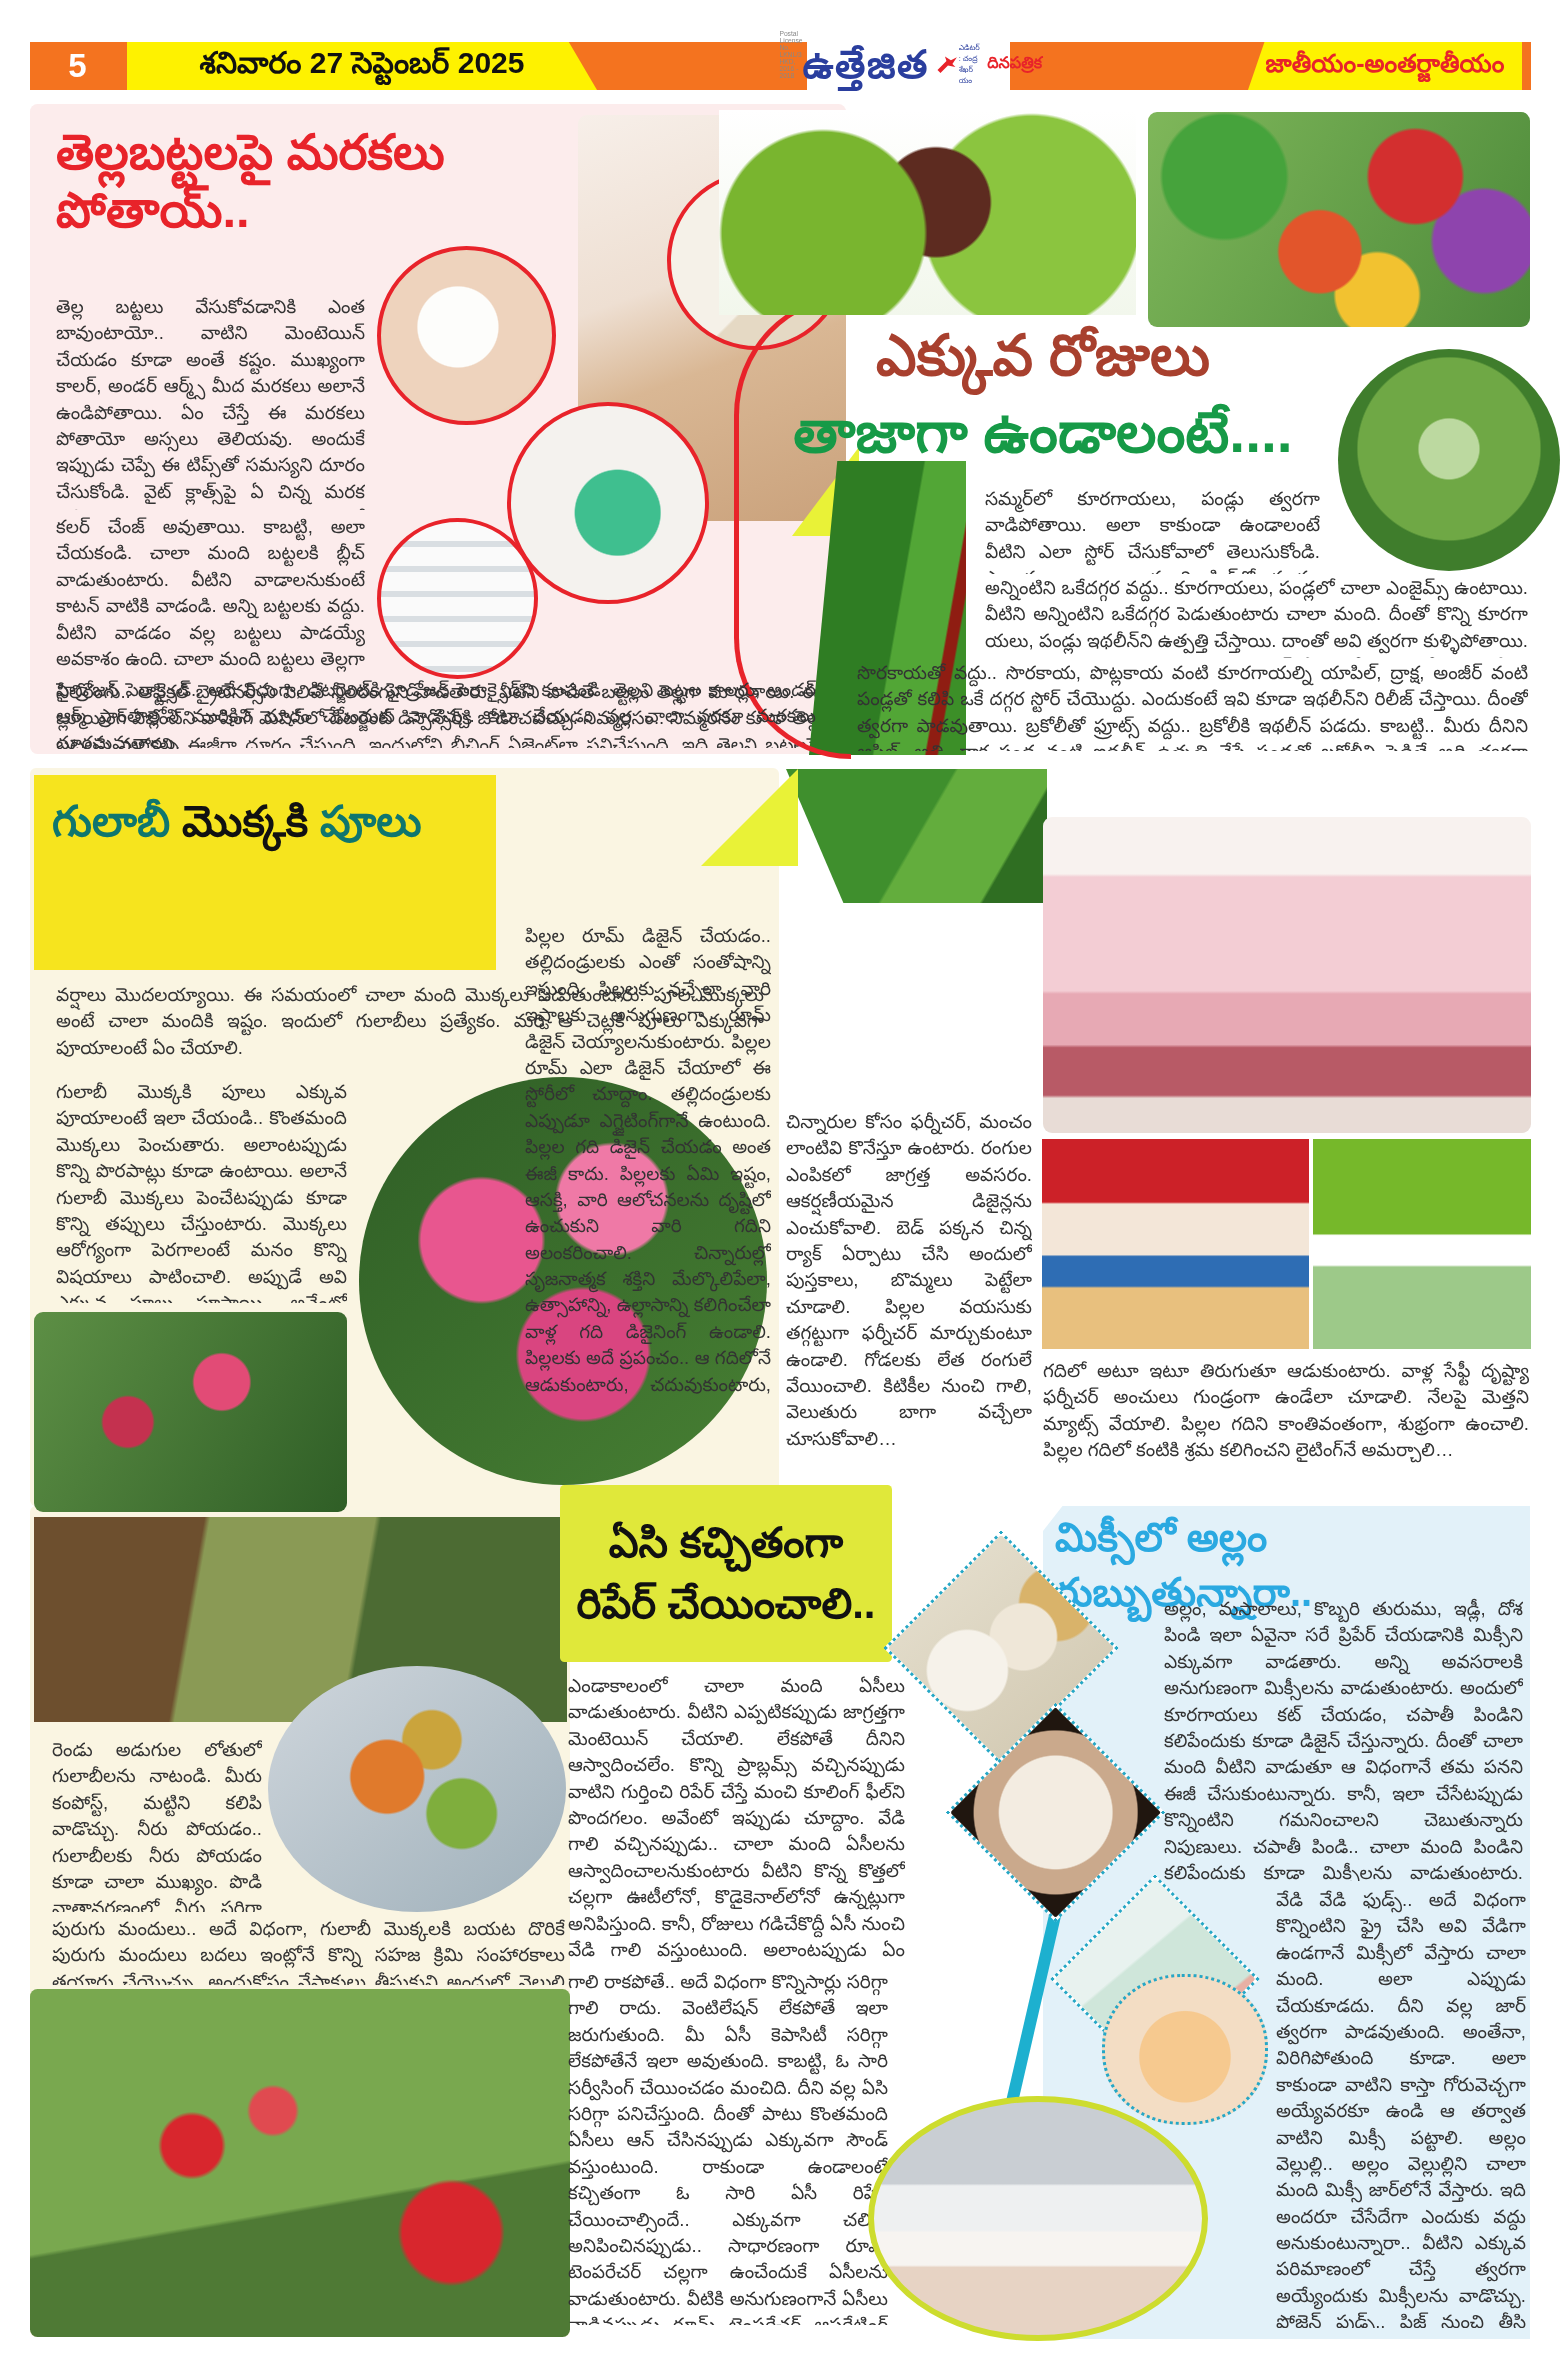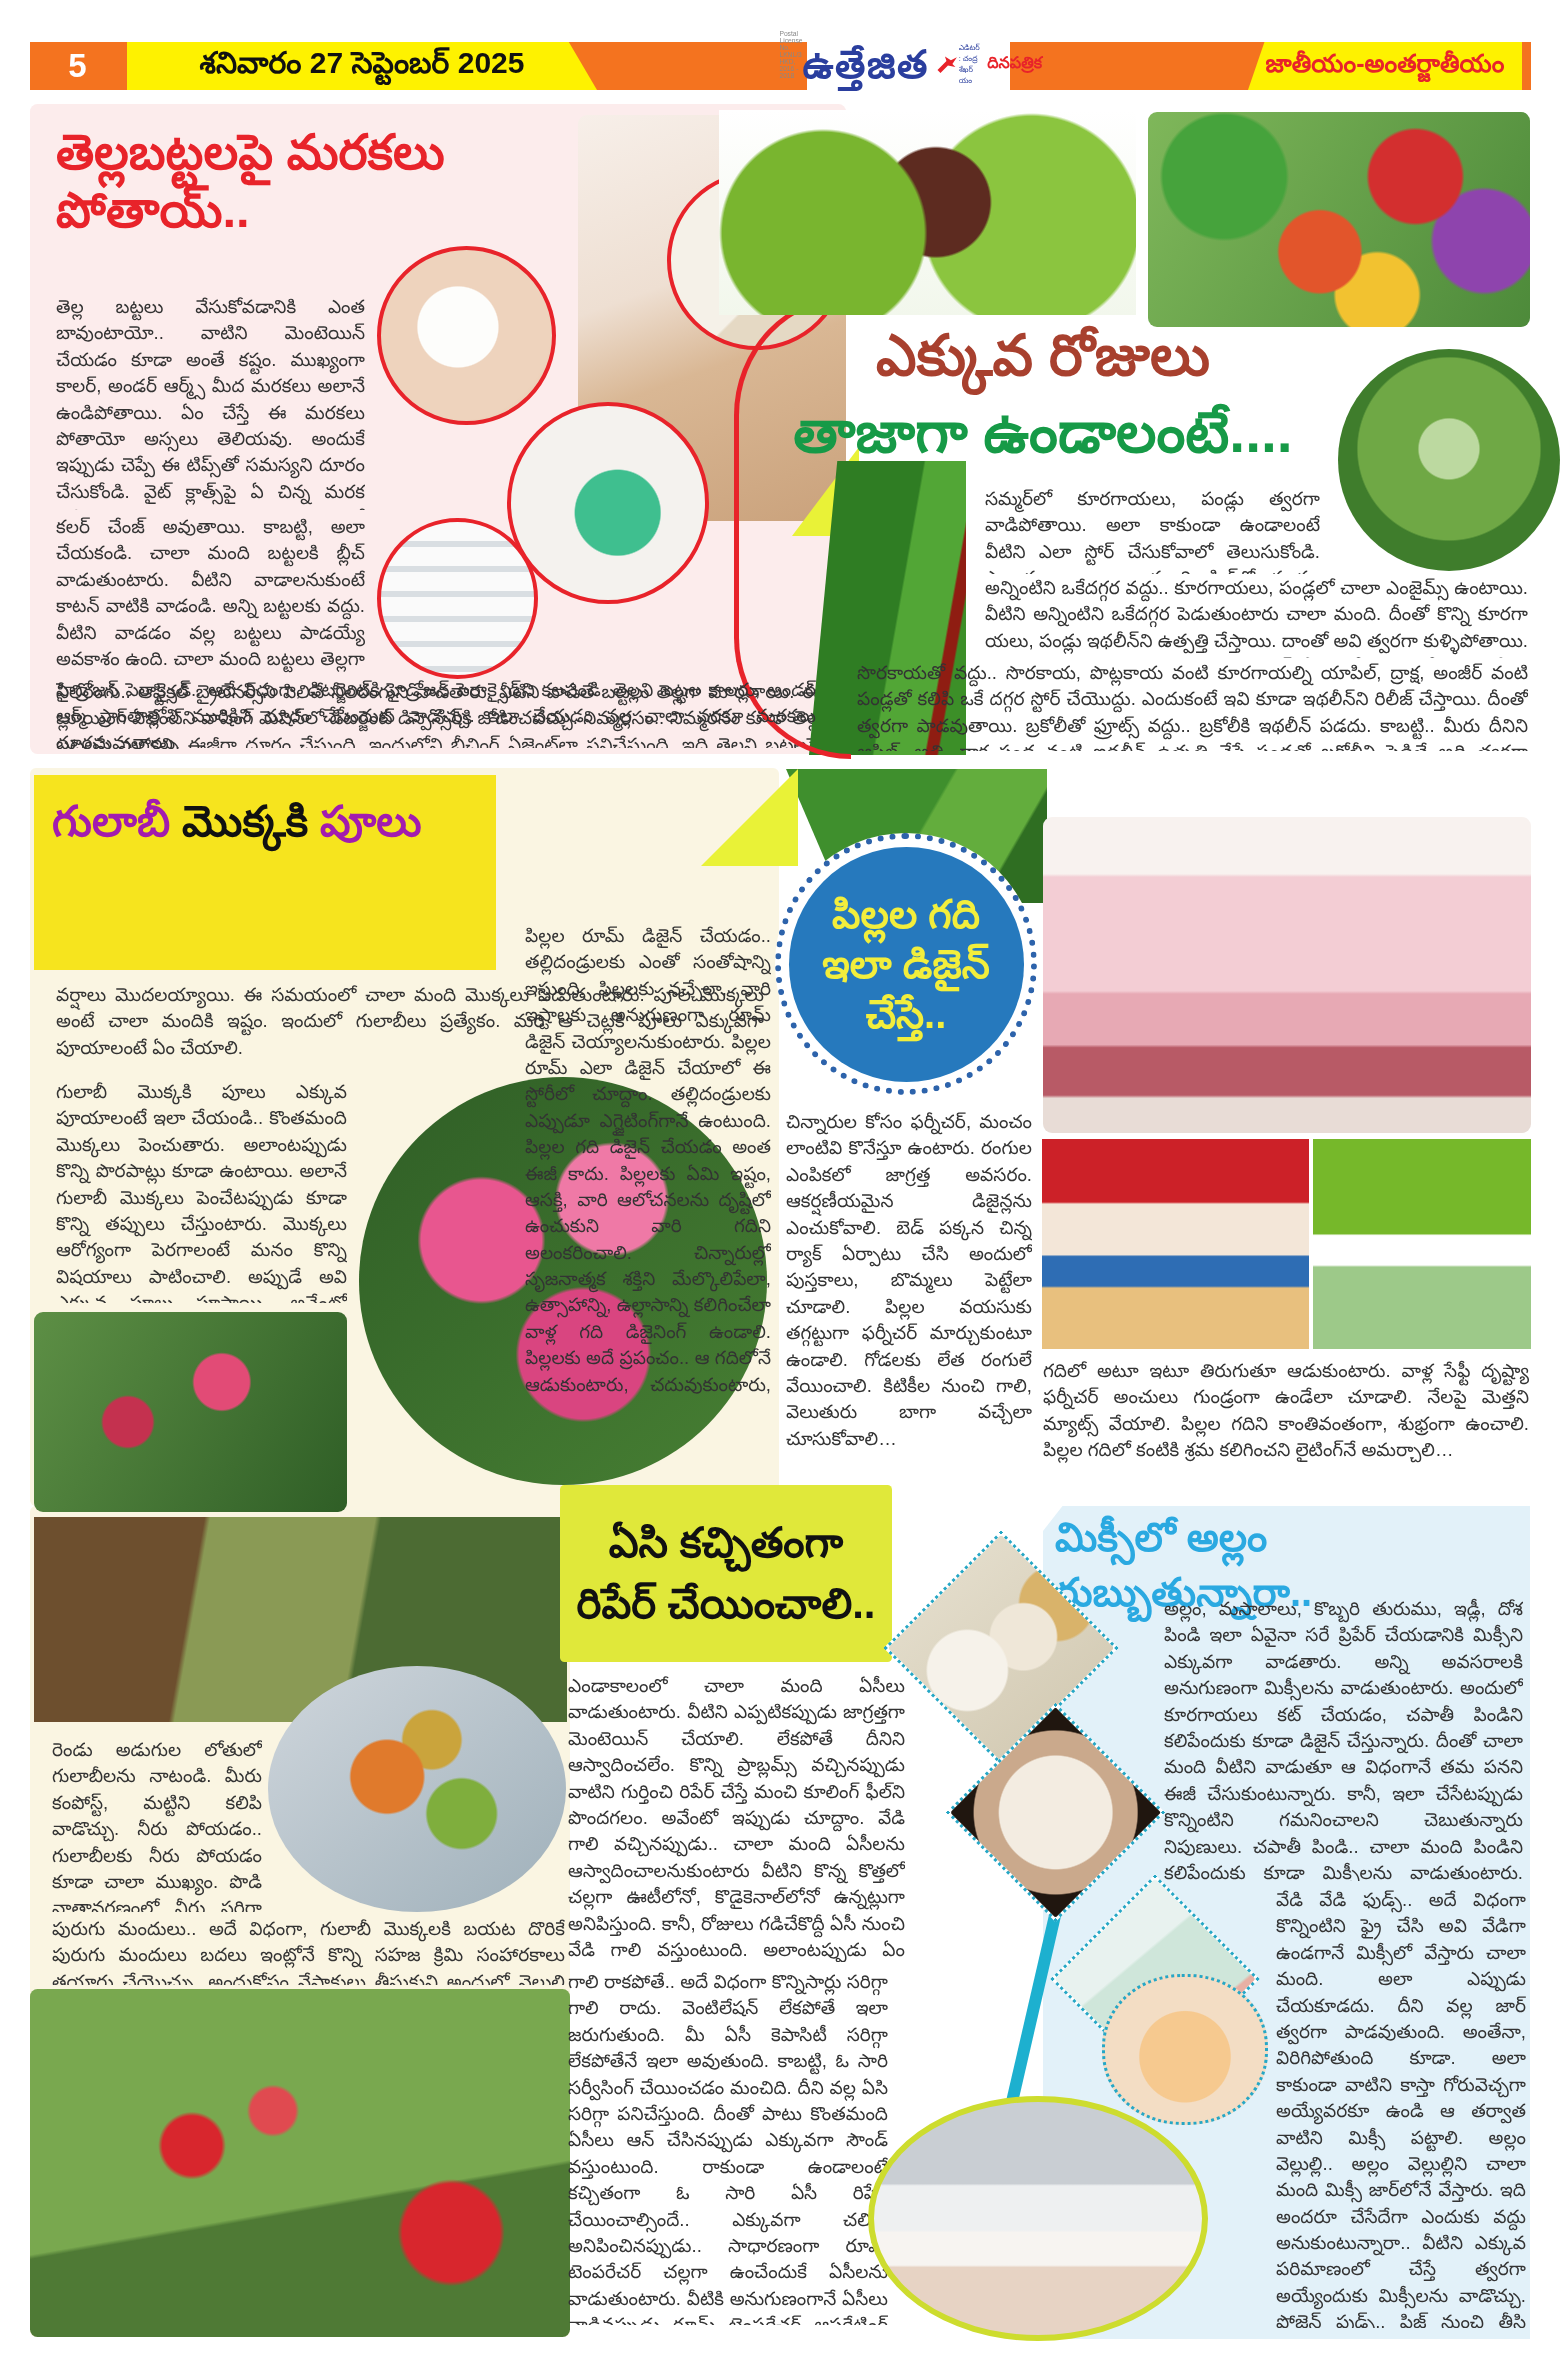--- a/index.html
+++ b/index.html
@@ -34,21 +34,21 @@
               font-weight:bold;font-size:43px;line-height:1.55;color:#111;}
   .greenbox{left:560px;top:1485px;width:332px;height:177px;background:#e0e83a;border-radius:4.5px;
             display:flex;flex-direction:column;align-items:center;justify-content:center;
             font-size:42px;font-weight:bold;color:#111;line-height:1.45;}
   
   .h-stains{left:56px;top:123px;width:492px;font-size:49px;font-weight:bold;color:#e8232a;line-height:1.2;}
   .h-fresh{left:760px;top:317px;width:566px;text-align:center;font-weight:bold;line-height:1.35;z-index:4;}
   .h-fresh .l1{font-size:57px;color:#a8402e;}
   .h-fresh .l2{font-size:57px;color:#169a47;}
   .h-mixer{left:1055px;top:1515px;width:470px;font-size:40px;font-weight:bold;color:#2aa9e1;z-index:4;}
-  .red1{color:#a21caf;}
+  .red1{color:#0f766e;}
   
   .kids-badge{left:775px;top:833px;width:262px;height:262px;border-radius:50%;
               border:6.7px dotted #2d63ab;padding:7.5px;box-sizing:border-box;z-index:5;background:#fff;}
   .kids-badge-in{width:100%;height:100%;border-radius:50%;background:#2679bd;display:flex;flex-direction:column;
                  align-items:center;justify-content:center;font-size:40px;font-weight:bold;color:#f2ee3c;line-height:1.25;}
   
   .ph{background:#ddd;overflow:hidden;}
   .round{border-radius:50%;}
   .r12{border-radius:9px;}
   .redring{border:4.5px solid #e8232a;}
@@ -168,27 +168,20 @@
   <div class="abs txt" style="left:56px;top:1079px;width:291px;height:224px;">గులాబీ మొక్కకి పూలు ఎక్కువ పూయాలంటే ఇలా చేయండి.. కొంతమంది మొక్కలు పెంచుతారు. అలాంటప్పుడు కొన్ని పొరపాట్లు కూడా ఉంటాయి. అలానే గులాబీ మొక్కలు పెంచేటప్పుడు కూడా కొన్ని తప్పులు చేస్తుంటారు. మొక్కలు ఆరోగ్యంగా పెరగాలంటే మనం కొన్ని విషయాలు పాటించాలి. అప్పుడే అవి ఎక్కువ పూలు పూస్తాయి. అవేంటో ఇప్పుడు చూద్దాం. కొనేటప్పుడు.. మీరు గులాబీ మొక్కను కొనేటప్పుడు ఆల్రెడీ పూలు ఉంటే వాటిని తీసి వేయండి. అప్పుడే కొమ్మలు మాత్రమే పెరుగుతాయి. గులాబీ మొగ్గలు వస్తాయి. కాబట్టి, కొనేటప్పుడు ఏమైనా పూలు వుంటే తీసేయండి. ఎక్కడ నాటాలి.. గులాబీ మొక్కల్లో చాలా రకాలు ఉన్నాయి. కాబట్టి, మనం ఏది కొంటున్నామో కూడా తెలుసుకోవాలి. గులాబీలను వెలుతురు ఉన్న ప్రదేశంలో పెట్టాలి. రెగ్యులర్‌గా ఫైనస్ మార్చొద్దు. తర్వాత దీనికి మంచి కంపోస్ట్ ఉన్న మట్టిని వాడాలి. కనీసం</div>
   <div class="abs ph ph-prune r12" style="left:34px;top:1312px;width:313px;height:200px;"></div>
   <div class="abs ph ph-tools" style="left:34px;top:1517px;width:533px;height:205px;"></div>
   <div class="abs ph ph-compost" style="left:268px;top:1666px;width:298px;height:246px;border-radius:50%;z-index:2;"></div>
   <div class="abs txt" style="left:52px;top:1737px;width:210px;height:175px;">రెండు అడుగుల లోతులో గులాబీలను నాటండి. మీరు కంపోస్ట్, మట్టిని కలిపి వాడొచ్చు. నీరు పోయడం.. గులాబీలకు నీరు పోయడం కూడా చాలా ముఖ్యం. పొడి వాతావరణంలో నీరు సరిగ్గా పట్టాలి. నీరు పోసేటప్పుడు ఆకులపై నీరు పడకుండా చూడాలి. వేప మిశ్రమం.. గులాబీ మొక్కలు ఆరోగ్యంగా ఉండాలంటే మట్టితో పాటు వేప పొడి కలిపి గులాబీ మొక్కలు నాటాలి. ఇది ఎక్కువగా ఎరువుల దుకాణాల్లో దొరుకుతుంది ఇలా నాటితే పురుగులు పట్టకుండా మొక్కలు ఆరోగ్యంగా ఉంటాయి. రాలుతున్న పూలు.. ఎప్పటికప్పుడు రాలే పూలను తీసేయాలి. దీని వల్ల కొత్త పూలు వస్తాయి. గులాబీలు వసంతకాలం నుండి చివరి శరదృతువు వరకు వికసిస్తాయి. వాటిని చూసినప్పుడల్లా రాలుతున్న పూలని తీసేయాలి.</div>
   <div class="abs txt" style="left:52px;top:1916px;width:513px;height:69px;">పురుగు మందులు.. అదే విధంగా, గులాబీ మొక్కలకి బయట దొరికే పురుగు మందులు బదలు ఇంట్లోనే కొన్ని సహజ క్రిమి సంహారకాలు తయారు చేయొచ్చు. అందుకోసం వేపాకులు తీసుకుని అందులో వెల్లుల్లి తొక్క వేసి మొత్తగా మిక్సీ పట్టి ఈ మిశ్రమాన్ని ఫిల్టర్ చేసి స్ప్రే బాటిల్‌లో వేయాలి. దీనిని స్ప్రే చేస్తుంటే చీడపీడలు, కీటకాలు, చీమలు వదులుతాయి.</div>
   <div class="abs ph ph-garden" style="left:30px;top:1989px;width:540px;height:348px;border-radius:7.5px;"></div>
 
   <div class="abs ph ph-okra" style="left:786px;top:769px;width:261px;height:134px;clip-path:polygon(0 0,100% 0,100% 100%,22% 100%);"></div>
   <div class="abs tri-yel" style="left:701px;top:769px;width:97px;height:97px;"></div>
-  <div class="abs kids-badge">
-    <div class="kids-badge-in">
-      <span>పిల్లల గది</span>
-      <span>ఇలా డిజైన్</span>
-      <span>చేస్తే..</span>
-    </div>
-  </div>
   <div class="abs txt" style="left:525px;top:923px;width:246px;height:477px;">పిల్లల రూమ్ డిజైన్ చేయడం.. తల్లిదండ్రులకు ఎంతో సంతోషాన్ని ఇస్తుంది. పిల్లలకు నచ్చేలా, వారి ఇష్టాలకు అనుగుణంగా రూమ్ డిజైన్ చెయ్యాలనుకుంటారు. పిల్లల రూమ్ ఎలా డిజైన్ చేయాలో ఈ స్టోరీలో చూద్దాం. తల్లిదండ్రులకు ఎప్పుడూ ఎగ్జైటింగ్‌గానే ఉంటుంది. పిల్లల గది డిజైన్ చేయడం అంత ఈజీ కాదు. పిల్లలకు ఏమి ఇష్టం, ఆసక్తి, వారి ఆలోచనలను దృష్టిలో ఉంచుకుని వారి గదిని అలంకరించాలి. చిన్నారుల్లో సృజనాత్మక శక్తిని మేల్కొలిపేలా, ఉత్సాహాన్ని, ఉల్లాసాన్ని కలిగించేలా వాళ్ల గది డిజైనింగ్ ఉండాలి. పిల్లలకు అదే ప్రపంచం.. ఆ గదిలోనే ఆడుకుంటారు, చదువుకుంటారు, నిద్రపోతారు. గుర్తుపెట్టుకోవాల్సిన ముఖ్యమైన విషయాలు ఏమిటో ఈ స్టోరీలో చూడండి…</div>
   <div class="abs ph ph-bedroom r12" style="left:1043px;top:817px;width:488px;height:316px;"></div>
   <div class="abs txt" style="left:786px;top:1109px;width:246px;height:394px;">చిన్నారుల కోసం ఫర్నీచర్, మంచం లాంటివి కొనేస్తూ ఉంటారు. రంగుల ఎంపికలో జాగ్రత్త అవసరం. ఆకర్షణీయమైన డిజైన్లను ఎంచుకోవాలి. బెడ్ పక్కన చిన్న ర్యాక్ ఏర్పాటు చేసి అందులో పుస్తకాలు, బొమ్మలు పెట్టేలా చూడాలి. పిల్లల వయసుకు తగ్గట్టుగా ఫర్నీచర్ మార్చుకుంటూ ఉండాలి. గోడలకు లేత రంగులే వేయించాలి. కిటికీల నుంచి గాలి, వెలుతురు బాగా వచ్చేలా చూసుకోవాలి…</div>
   <div class="abs ph ph-boybooks" style="left:1042px;top:1139px;width:267px;height:210px;"></div>
   <div class="abs ph ph-crib" style="left:1313px;top:1139px;width:218px;height:210px;"></div>
   <div class="abs txt" style="left:1043px;top:1358px;width:486px;height:143px;">గదిలో అటూ ఇటూ తిరుగుతూ ఆడుకుంటారు. వాళ్ల సేఫ్టీ దృష్ట్యా ఫర్నీచర్ అంచులు గుండ్రంగా ఉండేలా చూడాలి. నేలపై మెత్తని మ్యాట్స్ వేయాలి. పిల్లల గదిని కాంతివంతంగా, శుభ్రంగా ఉంచాలి. పిల్లల గదిలో కంటికి శ్రమ కలిగించని లైటింగ్‌నే అమర్చాలి…</div>
 
   <div class="abs greenbox">
     <span>ఏసి కచ్చితంగా</span>
     <span>రిపేర్ చేయించాలి..</span>

